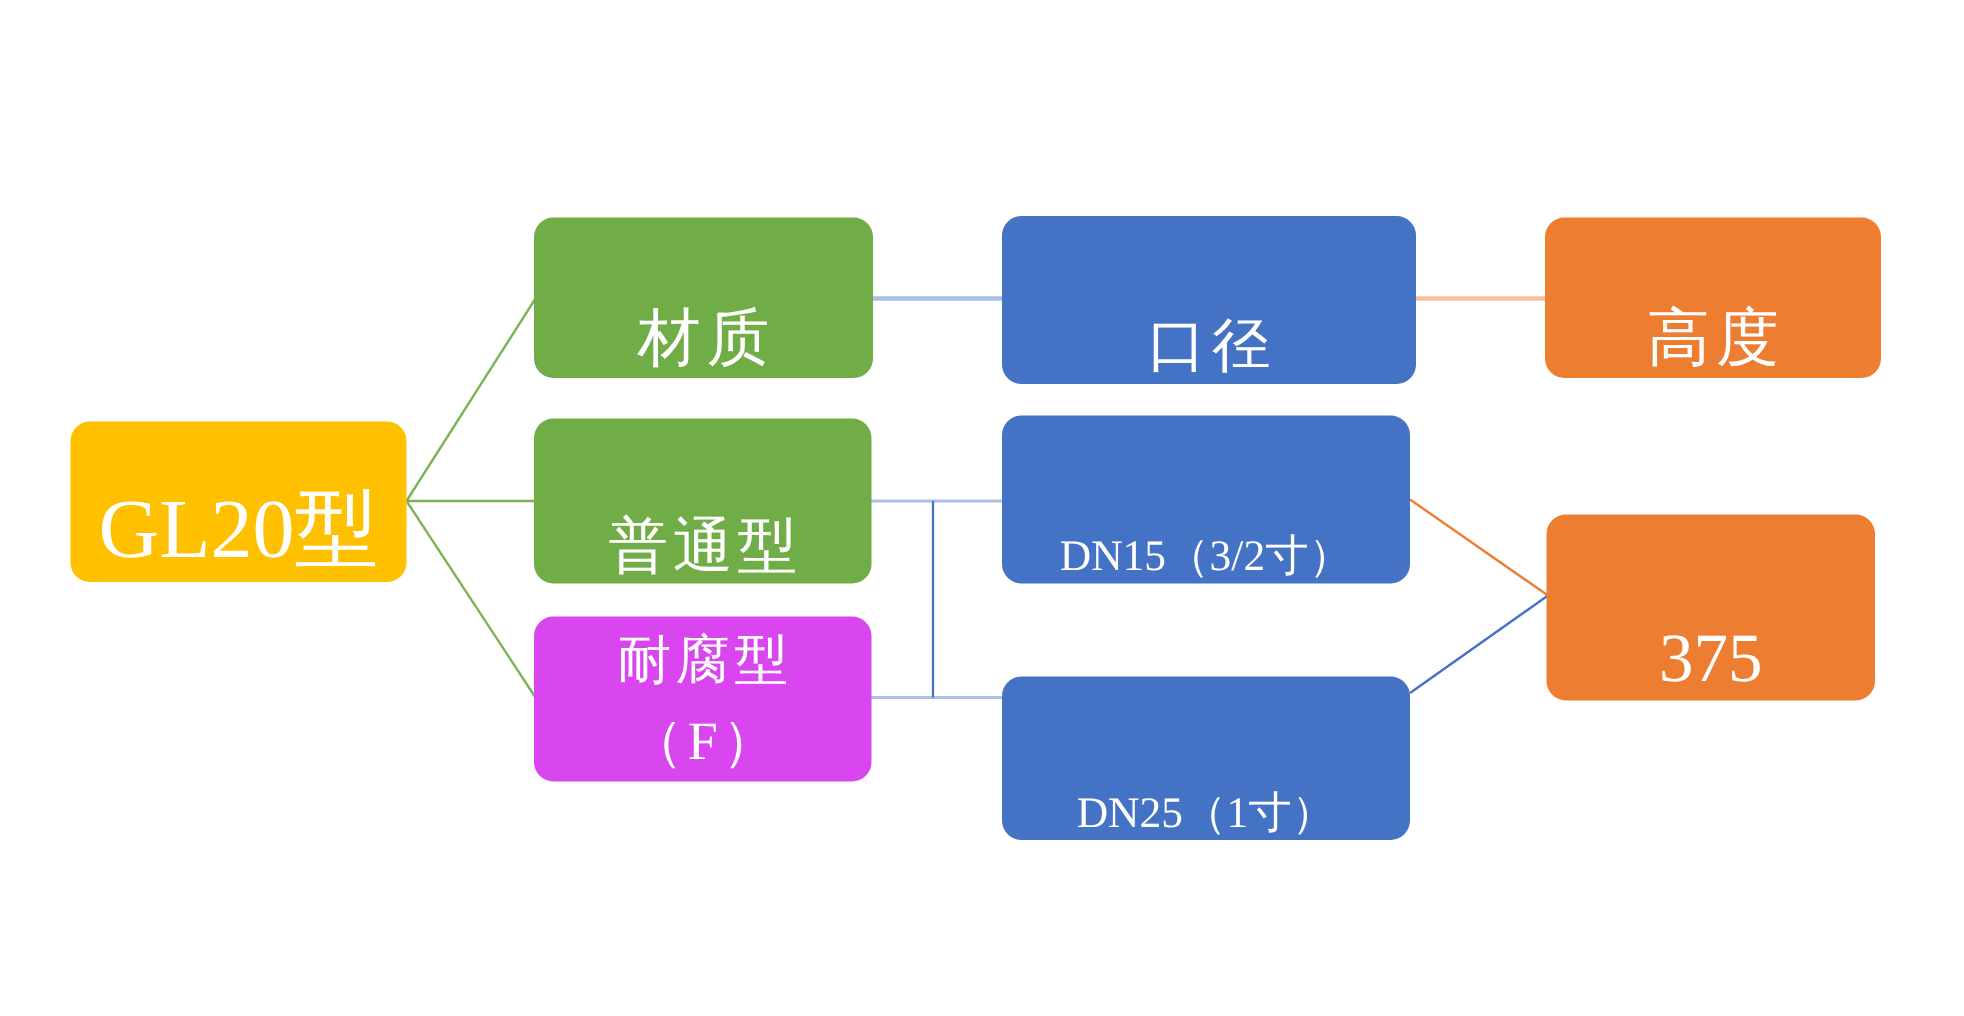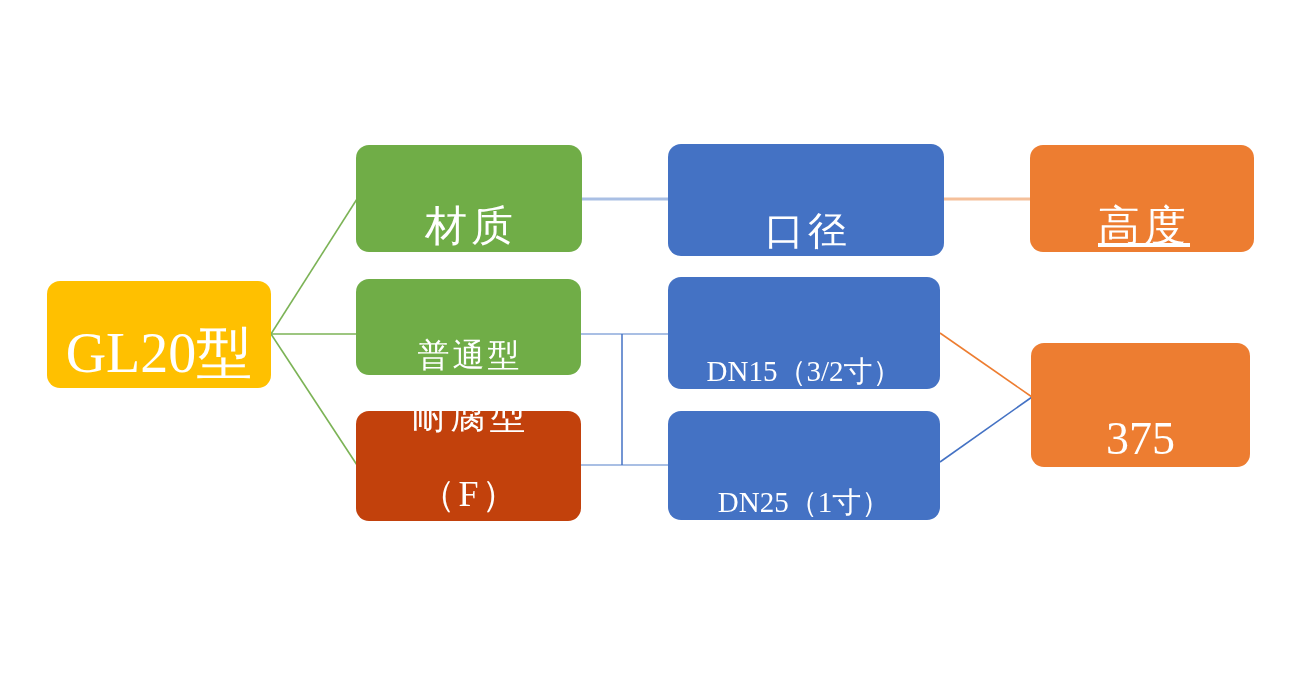--- a/index.html
+++ b/index.html
@@ -31,21 +31,21 @@
     justify-content: flex-end;
     color: #ffffff;
     text-align: center;
     line-height: 1.25;
   }
   .node .lbl { display: block; }
   
   .n-root   { left: 47px;  top: 281px; width: 224px; height: 107px; font-size: 56px; }
   
   .n-material  { left: 356px; top: 145px; width: 222px; height: 107px; font-size: 42px; letter-spacing: 4px; padding-left: 4px; }
-  .n-standard  { left: 356px; top: 279px; width: 222px; height: 96px; font-size: 32px; letter-spacing: 3px; padding-left: 3px; }
+  .n-standard  { left: 356px; top: 279px; width: 222px; height: 110px; font-size: 40px; letter-spacing: 3px; padding-left: 3px; }
   .n-corrosion { left: 356px; top: 411px; width: 222px; height: 110px; font-size: 36px; letter-spacing: 3px; padding-left: 3px; line-height: 1.5; }
   
   .n-diameter { left: 668px; top: 144px; width: 272px; height: 112px; font-size: 39px; letter-spacing: 4px; padding-left: 4px; }
   .n-dn15     { left: 668px; top: 277px; width: 272px; height: 112px; font-size: 29px; }
   .n-dn25     { left: 668px; top: 411px; width: 272px; height: 109px; font-size: 29px; }
   
   .n-height   { left: 1030px; top: 145px; width: 220px; height: 107px; font-size: 42px; letter-spacing: 4px; padding-left: 4px; }
   .n-hvalue   { left: 1031px; top: 343px; width: 219px; height: 124px; font-size: 46px; }
 </style>
 </head>
@@ -73,35 +73,35 @@
   <div class="node n-root" style="background: rgb(255, 192, 0);">
     <span class="lbl">GL20型</span>
   </div>
 
   <div class="node n-material" style="background: rgb(112, 173, 71);">
     <span class="lbl">材质</span>
   </div>
   <div class="node n-standard" style="background: rgb(112, 173, 71);">
     <span class="lbl">普通型</span>
   </div>
-  <div class="node n-corrosion" style="background: #c2410c; gap: 24px;">
+  <div class="node n-corrosion" style="background: #d946ef;">
     <span class="lbl">耐腐型</span>
     <span class="lbl">（F）</span>
   </div>
 
   <div class="node n-diameter" style="background: rgb(68, 114, 196);">
     <span class="lbl">口径</span>
   </div>
   <div class="node n-dn15" style="background: rgb(68, 114, 196);">
     <span class="lbl">DN15（3/2寸）</span>
   </div>
-  <div class="node n-dn25" style="background: rgb(68, 114, 196);">
+  <div class="node n-dn25" style="background: rgb(68, 114, 196); margin-top: 40px;">
     <span class="lbl">DN25（1寸）</span>
   </div>
 
-  <div class="node n-height" style="background: rgb(237, 125, 49); text-decoration: underline;">
+  <div class="node n-height" style="background: rgb(237, 125, 49);">
     <span class="lbl">高度</span>
   </div>
   <div class="node n-hvalue" style="background: rgb(237, 125, 49);">
     <span class="lbl">375</span>
   </div>
 
 </div>
 
 </body></html>

